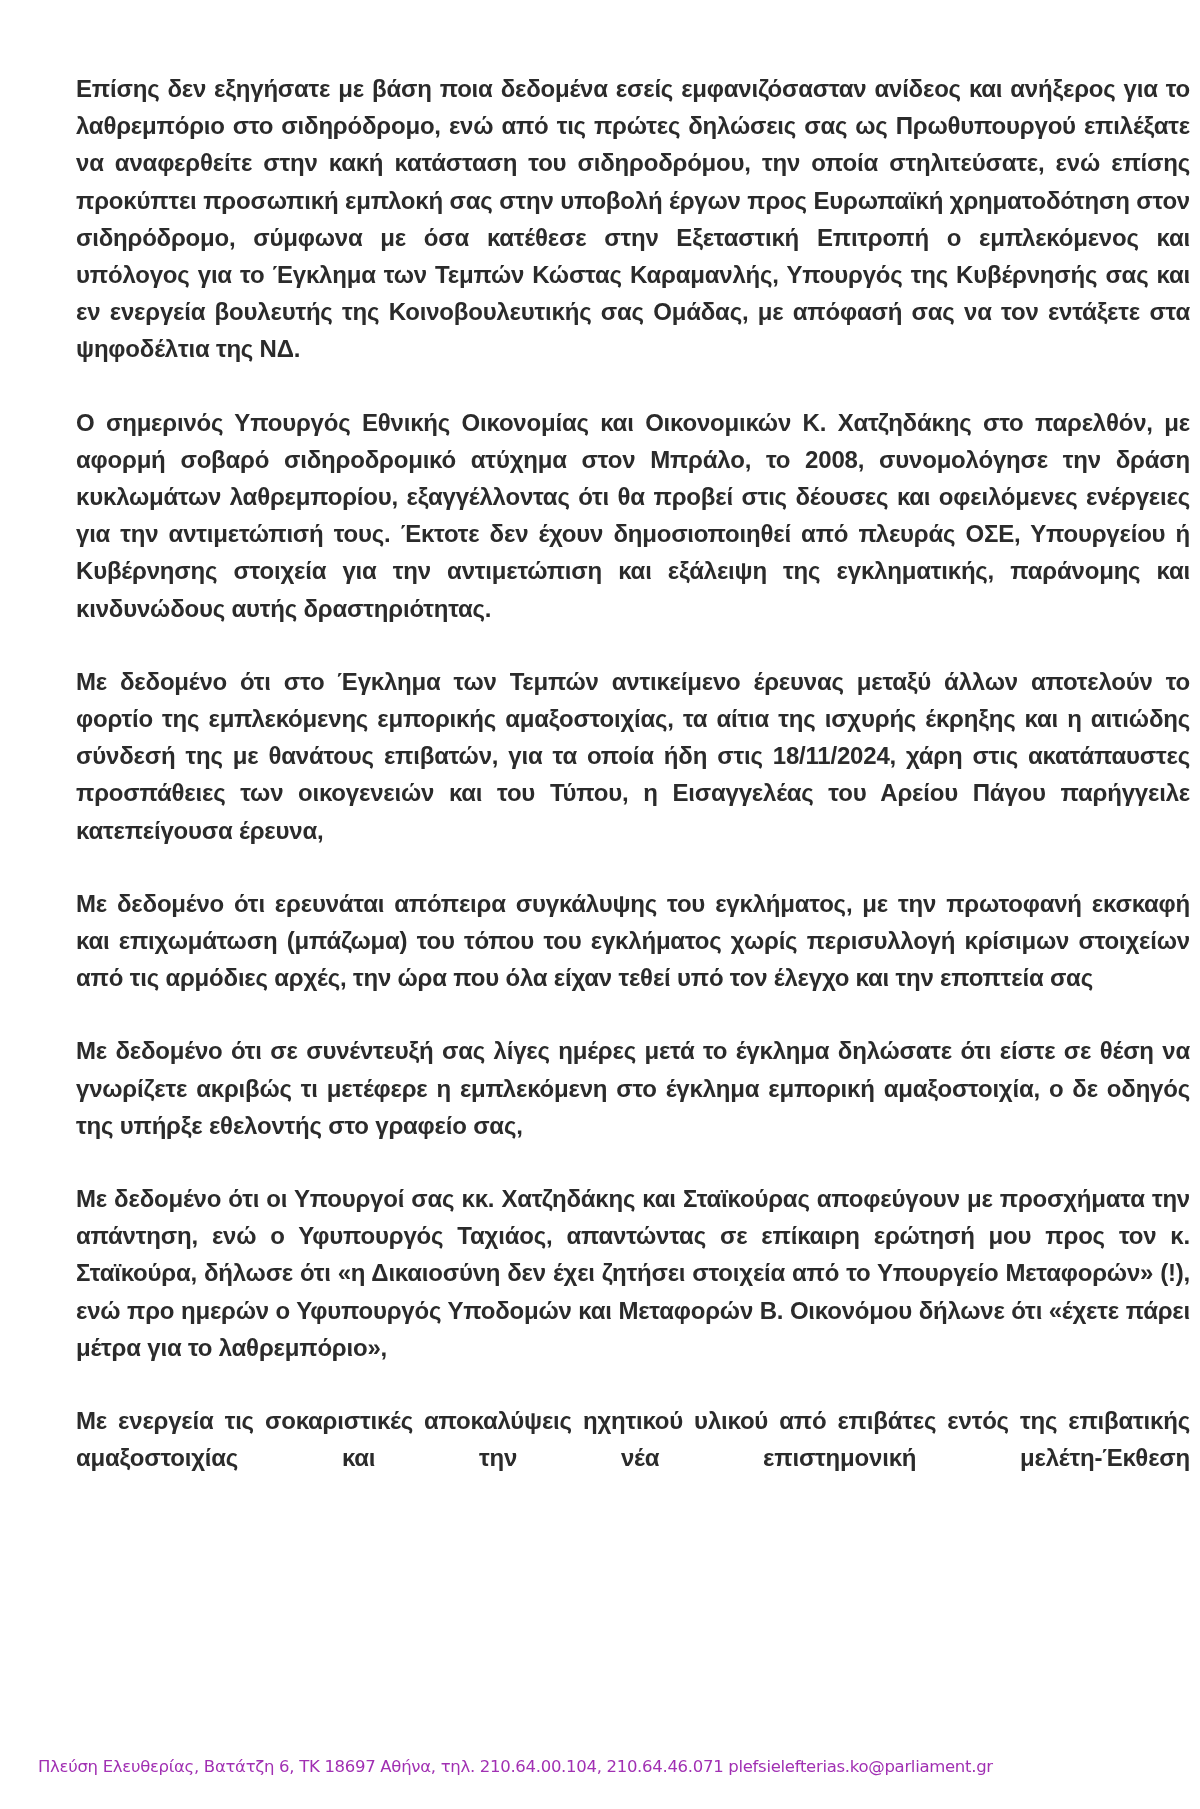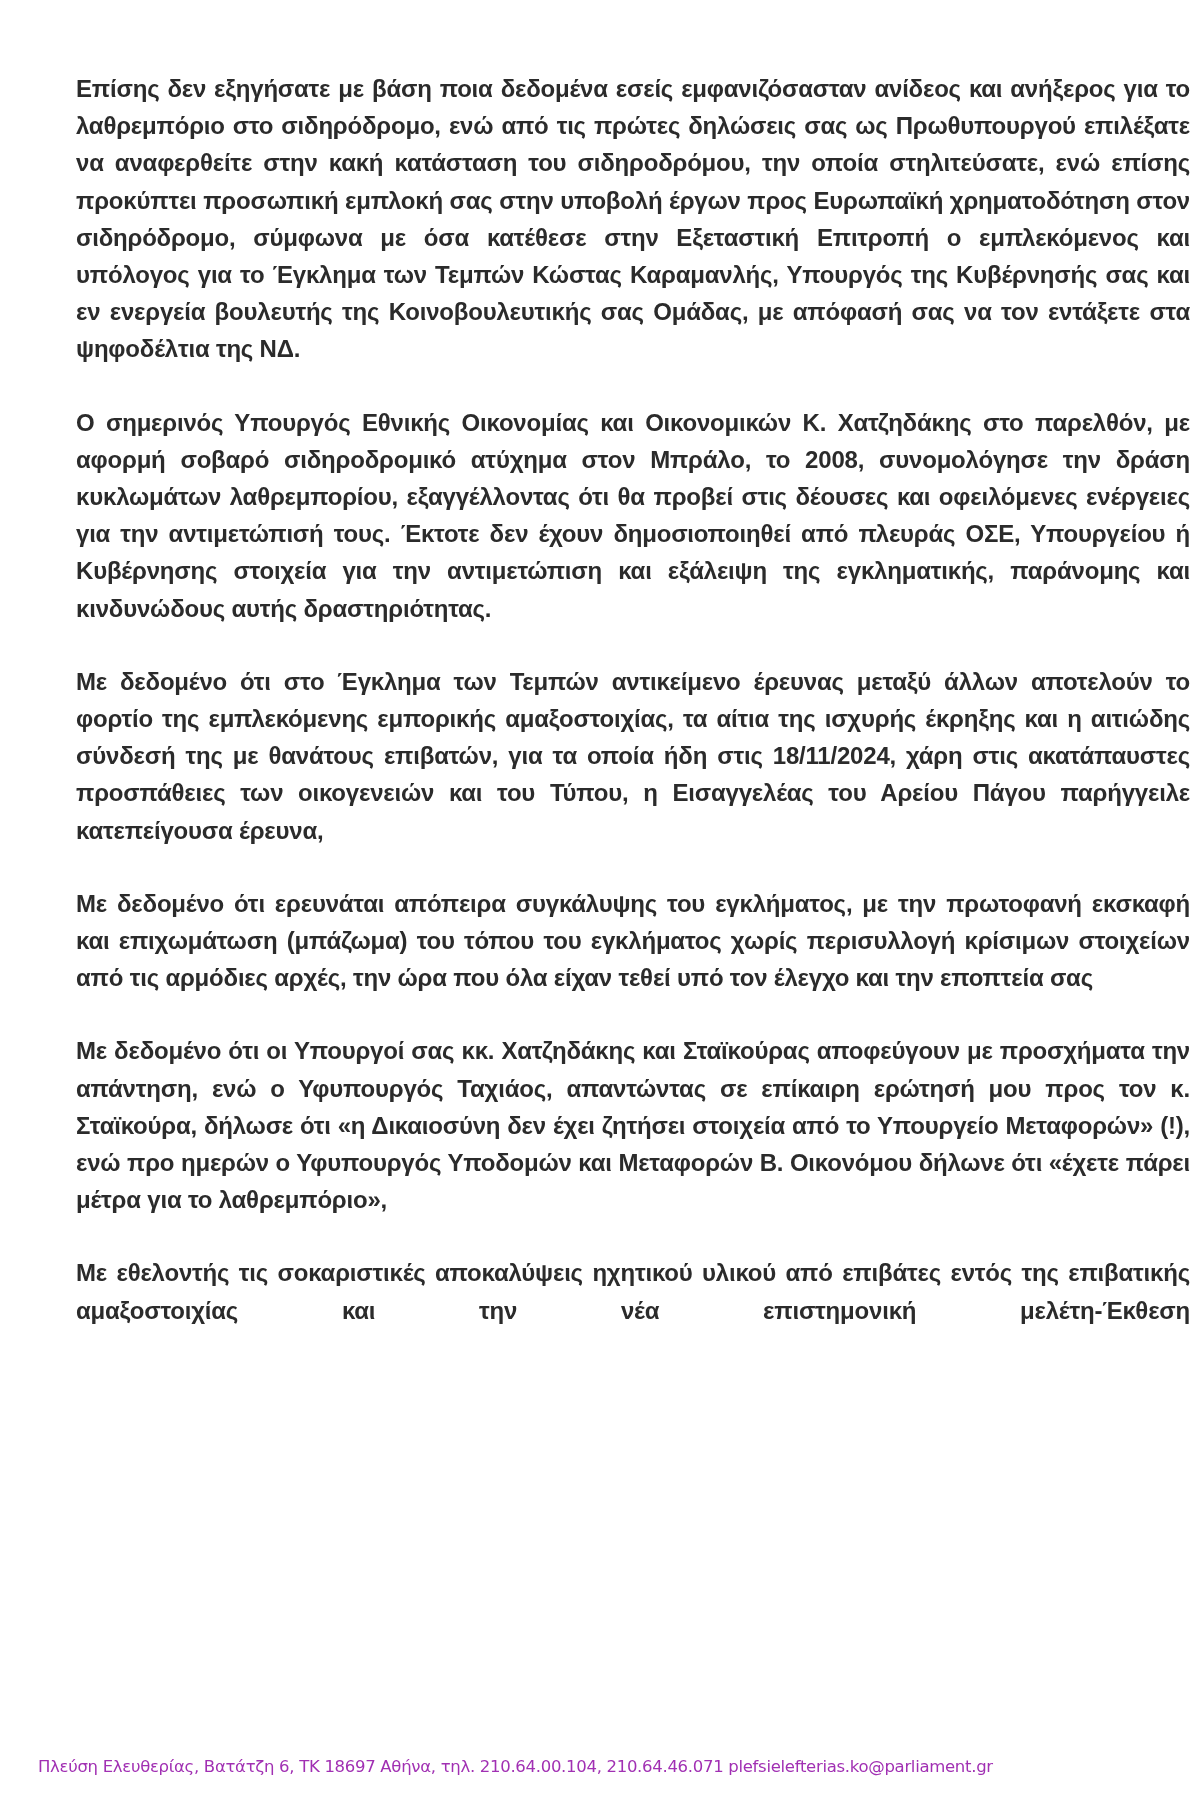--- a/index.html
+++ b/index.html
@@ -45,17 +45,18 @@
     }
   </style>
 </head>
 <body>
 
 <div class="page">
   <p class="para">Επίσης δεν εξηγήσατε με βάση ποια δεδομένα εσείς εμφανιζόσασταν ανίδεος και ανήξερος για το λαθρεμπόριο στο σιδηρόδρομο, ενώ από τις πρώτες δηλώσεις σας ως Πρωθυπουργού επιλέξατε να αναφερθείτε στην κακή κατάσταση του σιδηροδρόμου, την οποία στηλιτεύσατε, ενώ επίσης προκύπτει προσωπική εμπλοκή σας στην υποβολή έργων προς Ευρωπαϊκή χρηματοδότηση στον σιδηρόδρομο, σύμφωνα με όσα κατέθεσε στην Εξεταστική Επιτροπή ο εμπλεκόμενος και υπόλογος για το Έγκλημα των Τεμπών Κώστας Καραμανλής, Υπουργός της Κυβέρνησής σας και εν ενεργεία βουλευτής της Κοινοβουλευτικής σας Ομάδας, με απόφασή σας να τον εντάξετε στα ψηφοδέλτια της ΝΔ.</p>
   <p class="para">Ο σημερινός Υπουργός Εθνικής Οικονομίας και Οικονομικών Κ. Χατζηδάκης στο παρελθόν, με αφορμή σοβαρό σιδηροδρομικό ατύχημα στον Μπράλο, το 2008, συνομολόγησε την δράση κυκλωμάτων λαθρεμπορίου, εξαγγέλλοντας ότι θα προβεί στις δέουσες και οφειλόμενες ενέργειες για την αντιμετώπισή τους. Έκτοτε δεν έχουν δημοσιοποιηθεί από πλευράς ΟΣΕ, Υπουργείου ή Κυβέρνησης στοιχεία για την αντιμετώπιση και εξάλειψη της εγκληματικής, παράνομης και κινδυνώδους αυτής δραστηριότητας.</p>
   <p class="para">Με δεδομένο ότι στο Έγκλημα των Τεμπών αντικείμενο έρευνας μεταξύ άλλων αποτελούν το φορτίο της εμπλεκόμενης εμπορικής αμαξοστοιχίας, τα αίτια της ισχυρής έκρηξης και η αιτιώδης σύνδεσή της με θανάτους επιβατών, για τα οποία ήδη στις 18/11/2024, χάρη στις ακατάπαυστες προσπάθειες των οικογενειών και του Τύπου, η Εισαγγελέας του Αρείου Πάγου παρήγγειλε κατεπείγουσα έρευνα,</p>
   <p class="para">Με δεδομένο ότι ερευνάται απόπειρα συγκάλυψης του εγκλήματος, με την πρωτοφανή εκσκαφή και επιχωμάτωση (μπάζωμα) του τόπου του εγκλήματος χωρίς περισυλλογή κρίσιμων στοιχείων από τις αρμόδιες αρχές, την ώρα που όλα είχαν τεθεί υπό τον έλεγχο και την εποπτεία σας</p>
+  <p class="para">Με δεδομένο ότι σε συνέντευξή σας λίγες ημέρες μετά το έγκλημα δηλώσατε ότι είστε σε θέση να γνωρίζετε ακριβώς τι μετέφερε η εμπλεκόμενη στο έγκλημα εμπορική αμαξοστοιχία, ο δε οδηγός της υπήρξε εθελοντής στο γραφείο σας,</p>
   <p class="para">Με δεδομένο ότι οι Υπουργοί σας κκ. Χατζηδάκης και Σταϊκούρας αποφεύγουν με προσχήματα την απάντηση, ενώ ο Υφυπουργός Ταχιάος, απαντώντας σε επίκαιρη ερώτησή μου προς τον κ. Σταϊκούρα, δήλωσε ότι «η Δικαιοσύνη δεν έχει ζητήσει στοιχεία από το Υπουργείο Μεταφορών» (!), ενώ προ ημερών ο Υφυπουργός Υποδομών και Μεταφορών Β. Οικονόμου δήλωνε ότι «έχετε πάρει μέτρα για το λαθρεμπόριο»,</p>
-  <p class="para last">Με εθελοντής τις σοκαριστικές αποκαλύψεις ηχητικού υλικού από επιβάτες εντός της επιβατικής αμαξοστοιχίας και την νέα επιστημονική μελέτη-Έκθεση</p>
+  <p class="para last">Με ενεργεία τις σοκαριστικές αποκαλύψεις ηχητικού υλικού από επιβάτες εντός της επιβατικής αμαξοστοιχίας και την νέα επιστημονική μελέτη-Έκθεση</p>
 </div>
 
 <div class="footer">Πλεύση Ελευθερίας, Βατάτζη 6, ΤΚ 18697 Αθήνα, τηλ. 210.64.00.104, 210.64.46.071 plefsielefterias.ko@parliament.gr</div>
 
 </body></html>

